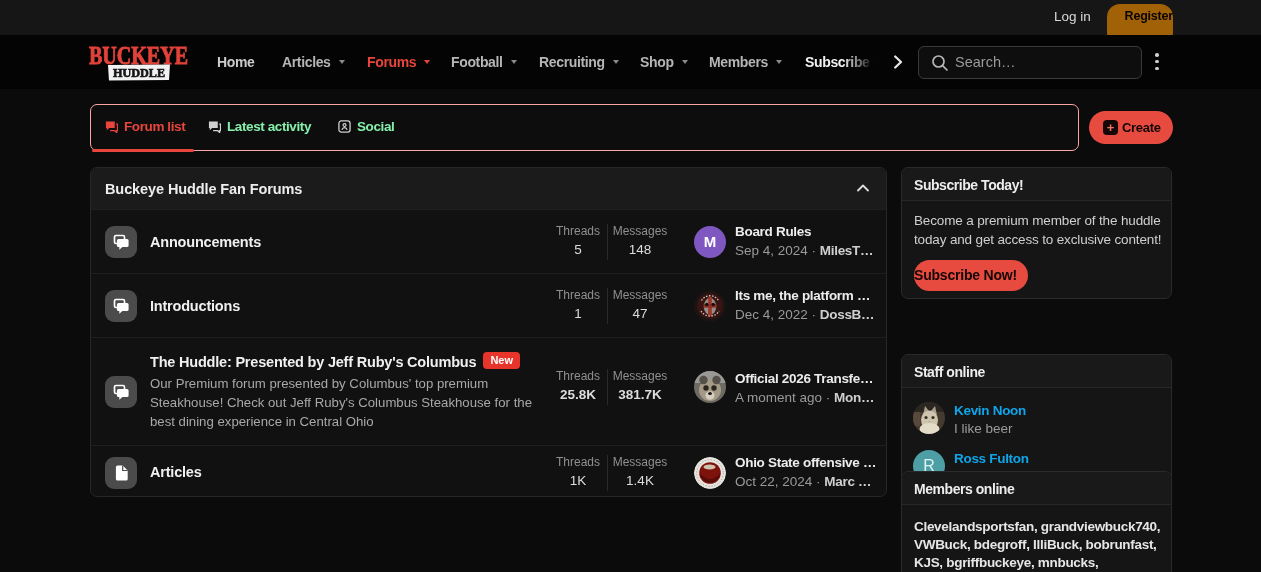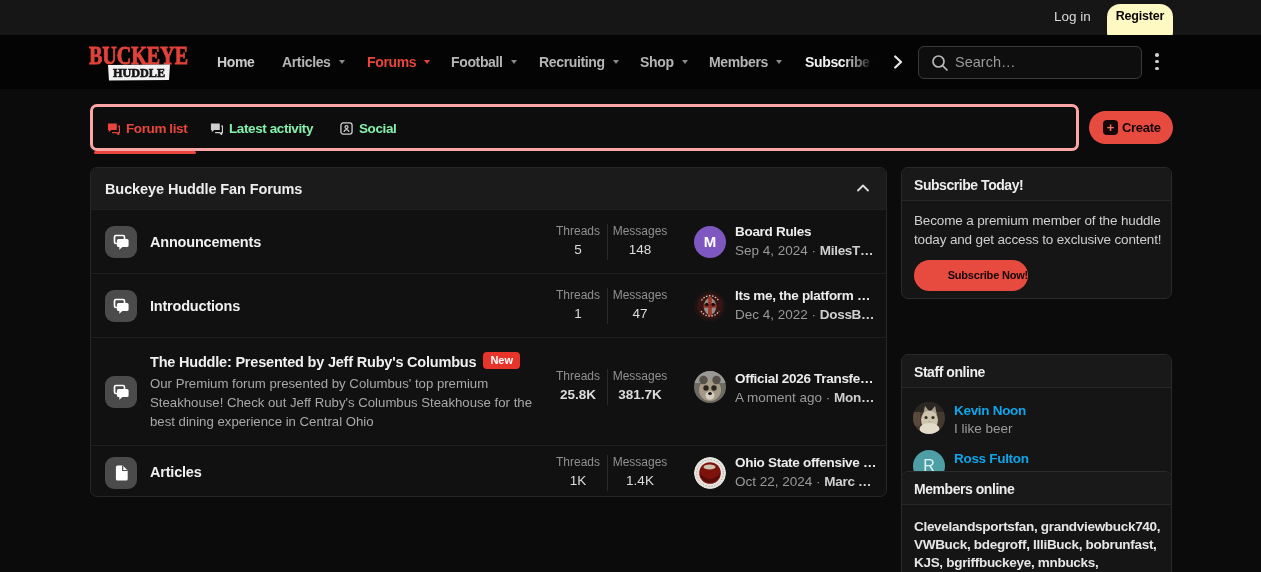--- a/index.html
+++ b/index.html
@@ -1,35 +1,35 @@
 <!DOCTYPE html>
 <html><head>
 <meta charset="utf-8">
 <style>
 * { margin:0; padding:0; box-sizing:border-box; }
 html,body { width:1261px; height:572px; background:#0b0b0b; font-family:"Liberation Sans", sans-serif; overflow:hidden; }
 
 
 .topbar { position:absolute; left:0; top:0; width:1261px; height:35px; background:#161616; }
 .login { position:absolute; left:1054px; top:9px; color:#d9d9d9; font-size:13.5px; }
-.register { position:absolute; left:1107px; top:4px; width:66px; height:41px; background:#fef9c3; border-radius:13px; color:#0c0404; font-size:12.5px; font-weight:bold; letter-spacing:-0.2px; text-align:center; line-height:25px; }
+.register { position:absolute; left:1107px; top:4px; width:66px; height:41px; background:#a16207; border-radius:13px; color:#0c0404; font-size:12.5px; font-weight:bold; letter-spacing:-0.2px; text-align:right; line-height:25px; }
 
 
 .navbar { position:absolute; left:0; top:35px; width:1261px; height:54px; background:#040404; }
 .nav-item { position:absolute; top:0; height:54px; line-height:54px; font-size:14px; font-weight:bold; letter-spacing:-0.35px; color:#b5b5b5; white-space:nowrap; }
 .caret { display:inline-block; width:0; height:0; border-left:3.8px solid transparent; border-right:3.8px solid transparent; border-top:4.2px solid #8a8a8a; vertical-align:middle; margin-left:8px; margin-top:-2px; }
 .caret.red { border-top-color:#e8463c; }
 .searchbox { position:absolute; left:918px; top:11px; width:224px; height:33px; background:#0e0e0e; border:1px solid #3a3a3a; border-radius:6px; color:#9a9a9a; font-size:14.5px; line-height:31px; }
 .searchbox svg { position:absolute; left:12px; top:7px; }
 .searchbox span { position:absolute; left:36px; }
 .navdots { position:absolute; left:1155px; top:18px; width:4px; }
 .navdots i { display:block; width:3.6px; height:3.6px; border-radius:50%; background:#cfcfcf; margin-bottom:3.2px; }
 
 
-.tabbar { position:absolute; left:90px; top:104px; width:989px; height:47px; background:#0d0d0d; border:3px solid #fca5a5; border-radius:7px; }
+.tabbar { position:absolute; left:90px; top:104px; width:989px; height:47px; background:#0d0d0d; border:1px solid #fca5a5; border-radius:7px; }
 .tab { position:absolute; top:0; height:45px; line-height:44px; font-size:13.5px; font-weight:bold; letter-spacing:-0.4px; color:#86efac; white-space:nowrap; }
 .tab svg { vertical-align:-1.5px; margin-right:6px; }
 .tab.active { color:#e8463c; }
 .tab-underline { position:absolute; left:1px; top:44px; width:102px; height:3px; background:#e8463c; border-radius:2px; }
 .createbtn { position:absolute; left:1089px; top:111px; width:84px; height:33px; background:#e74b3f; border-radius:16.5px; }
 .createbtn .plus { position:absolute; left:14px; top:9px; width:15px; height:15px; background:#170606; border-radius:4px; color:#e8756a; font-size:13px; font-weight:bold; text-align:center; line-height:15px; }
 .createbtn .ctext { position:absolute; left:33px; top:0; line-height:33px; color:#140505; font-size:13px; font-weight:bold; letter-spacing:-0.3px; }
 
 
 .forumpanel { position:absolute; left:90px; top:167px; width:797px; height:330px; background:#111111; border:1px solid #272727; border-radius:7px; overflow:hidden; }
@@ -49,21 +49,21 @@
 .flast .t1 { font-size:13.5px; font-weight:bold; letter-spacing:-0.3px; color:#ececec; white-space:nowrap; overflow:hidden; }
 .flast .t2 { font-size:13.5px; color:#9a9a9a; margin-top:4px; white-space:nowrap; overflow:hidden; }
 .flast .t2 b { color:#cfcfcf; letter-spacing:-0.3px; }
 .newpill { display:inline-block; background:#e8352b; color:#fff; font-size:11px; font-weight:bold; border-radius:4px; padding:2px 7px 2.5px; vertical-align:2.5px; margin-left:7px; letter-spacing:0; }
 
 
 .spanel { position:absolute; left:901px; width:271px; background:#151515; border:1px solid #2a2a2a; border-radius:7px; }
 .sp-head { height:33px; border-bottom:1px solid #272727; background:#191919; border-radius:7px 7px 0 0; position:relative; }
 .sp-head span { position:absolute; left:12px; top:9px; font-size:14px; font-weight:bold; letter-spacing:-0.45px; color:#ededed; }
 .subtext { padding:11px 5px 0 12px; font-size:13.5px; letter-spacing:-0.15px; color:#cfcfcf; line-height:18.5px; }
-.subbtn { position:absolute; left:12px; top:92px; width:114px; height:31px; background:#e74b3f; color:#140505; font-size:11px; font-weight:bold; letter-spacing:-0.2px; border-radius:15.5px; text-align:right; line-height:31px; }
+.subbtn { position:absolute; left:12px; top:92px; width:114px; height:31px; background:#e74b3f; color:#140505; font-size:14px; font-weight:bold; letter-spacing:-0.2px; border-radius:15.5px; text-align:left; line-height:31px; }
 .staffrow { position:relative; height:48px; }
 .staffrow .av { position:absolute; left:11px; top:0; width:32px; height:32px; border-radius:50%; overflow:hidden; }
 .staffrow .n { position:absolute; left:52px; top:1px; font-size:13.5px; font-weight:bold; letter-spacing:-0.3px; color:#0ea5e9; }
 .staffrow .s { position:absolute; left:52px; top:19px; font-size:13.5px; color:#9a9a9a; }
 .members { padding:13px 9px 0 12px; font-size:13.5px; font-weight:bold; letter-spacing:-0.3px; color:#e6e6e6; line-height:18px; }
 </style>
 </head>
 <body>
 
 <div class="topbar">

